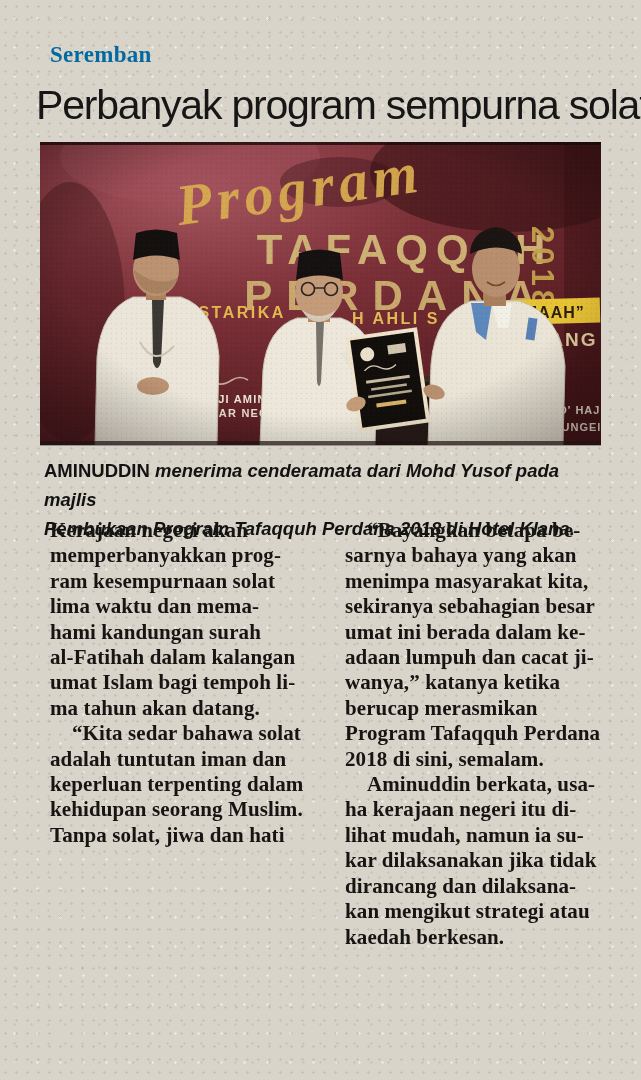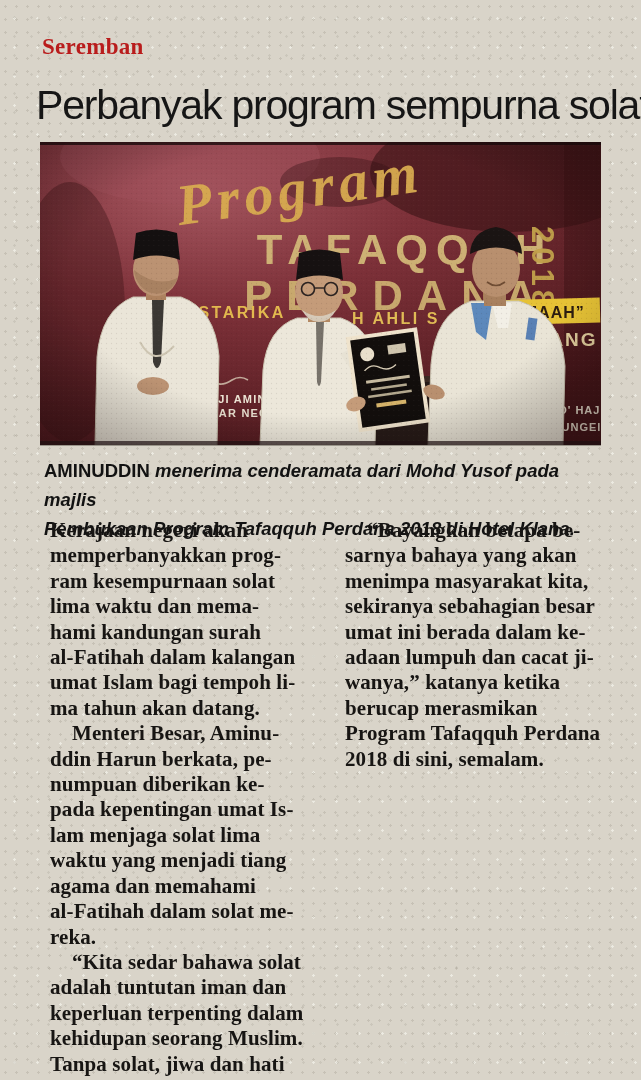--- a/index.html
+++ b/index.html
@@ -8,23 +8,23 @@
     background-color:#d9d4c9;
     background-image:
       radial-gradient(rgba(90,78,58,.14) 1px, transparent 1.3px),
       radial-gradient(rgba(70,58,42,.09) 1px, transparent 1.4px),
       radial-gradient(rgba(255,255,250,.5) 1px, transparent 1.3px);
     background-size:11px 13px,17px 19px,23px 29px;
     background-position:0 0,6px 8px,3px 4px;
     font-family:"Liberation Serif", serif;
   }
   .kicker{
-    position:absolute;left:38px;top:30px;margin:4px;
+    position:absolute;left:38px;top:30px;margin:12px;
     font-family:"Liberation Serif", serif;font-weight:700;
-    font-size:23px;color:#b91c1c;letter-spacing:.3px;text-align:center;
+    font-size:23px;color:#0369a1;letter-spacing:.3px;text-align:center;
   }
   .headline{
     position:absolute;left:36px;top:82px;width:604px;margin:0;
     font-family:"Liberation Sans", sans-serif;font-weight:400;
     font-size:41px;letter-spacing:-1.2px;color:#161616;white-space:nowrap;
   }
   .photo{
     position:absolute;left:40px;top:142px;width:561px;height:303px;
     margin:0;box-shadow:0 1px 0 #9a958a;
   }
@@ -165,42 +165,40 @@
 
   <div class="col col-left">
     <p class="para">Kerajaan negeri akan
 memperbanyakkan prog-
 ram kesempurnaan solat
 lima waktu dan mema-
 hami kandungan surah
 al-Fatihah dalam kalangan
 umat Islam bagi tempoh li-
 ma tahun akan datang.</p>
-    <p class="para indent">Menteri Besar, Aminu-
-ddin Harun berkata, pe-
-numpuan diberikan ke-
-pada kepentingan umat Is-
-lam menjaga solat lima
-waktu yang menjadi tiang
-agama dan memahami
-al-Fatihah dalam solat me-
-reka.</p>
     <p class="para indent">“Kita sedar bahawa solat
 adalah tuntutan iman dan
 keperluan terpenting dalam
 kehidupan seorang Muslim.
 Tanpa solat, jiwa dan hati</p>
   </div>
 
   <div class="col col-right">
     <p class="para indent">“Bayangkan betapa be-
 sarnya bahaya yang akan
 menimpa masyarakat kita,
 sekiranya sebahagian besar
 umat ini berada dalam ke-
 adaan lumpuh dan cacat ji-
 wanya,” katanya ketika
 berucap merasmikan
 Program Tafaqquh Perdana
 2018 di sini, semalam.</p>
+    <p class="para indent">Aminuddin berkata, usa-
+ha kerajaan negeri itu di-
+lihat mudah, namun ia su-
+kar dilaksanakan jika tidak
+dirancang dan dilaksana-
+kan mengikut strategi atau
+kaedah berkesan.</p>
   </div>
 
 </div>
 
 </body></html>

